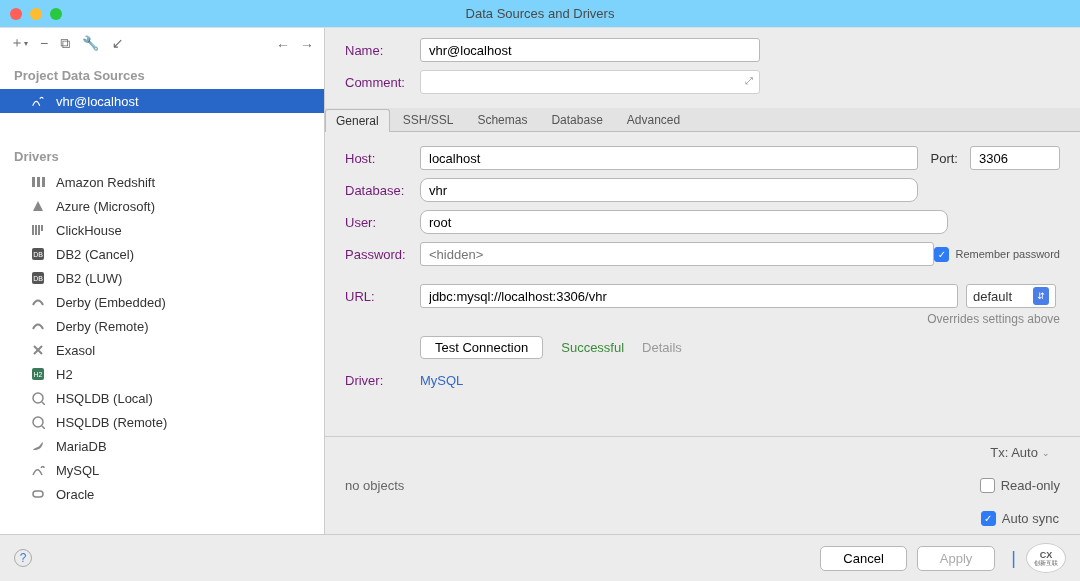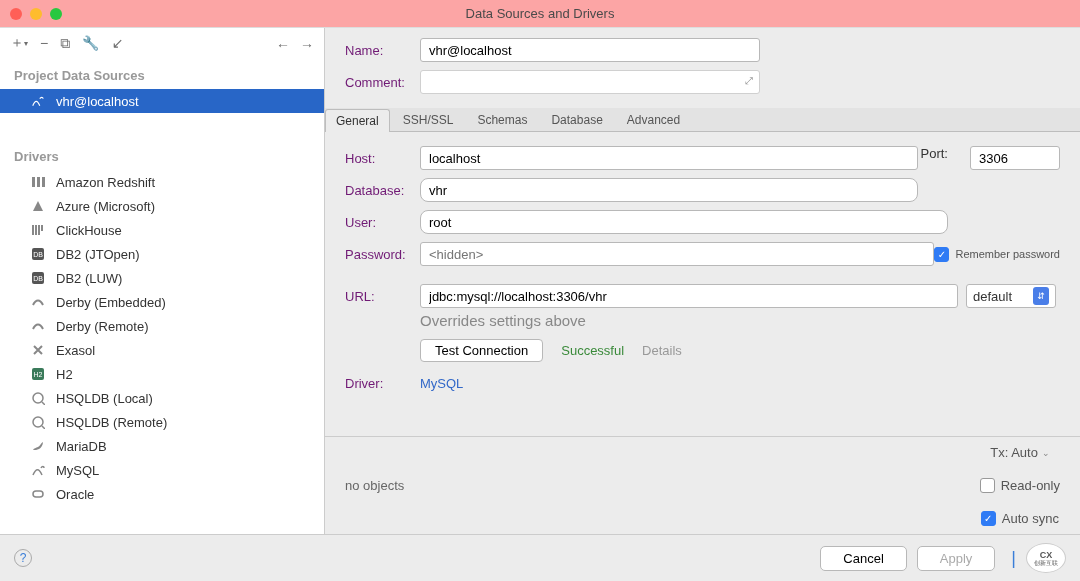--- a/index.html
+++ b/index.html
@@ -1,17 +1,17 @@
 <!DOCTYPE html>
 <html><head>
 <meta charset="utf-8">
 <style>
 * { box-sizing: border-box; margin: 0; padding: 0; }
 body { font-family: -apple-system, BlinkMacSystemFont, "Segoe UI", Arial, sans-serif; font-size: 13px; color: #333; background: #ececec; width: 1080px; height: 581px; overflow: hidden; display: flex; flex-direction: column; }
-.titlebar { height: 28px; background: #fca5a5; display: flex; align-items: center; position: relative; border-bottom: 1px solid #ddd; flex-shrink:0; }
+.titlebar { height: 28px; background: #7dd3fc; display: flex; align-items: center; position: relative; border-bottom: 1px solid #ddd; flex-shrink:0; }
 .traffic { display: flex; gap: 8px; margin-left: 10px; }
 .dot { width: 12px; height: 12px; border-radius: 50%; }
 .dot.red { background: #ff5f57; }
 .dot.yellow { background: #febc2e; }
 .dot.green { background: #28c840; }
 .title { position: absolute; left: 0; right: 0; text-align: center; font-size: 13px; color: #4a4a4a; pointer-events: none; }
 .main { flex: 1; display: flex; min-height: 0; }
 .sidebar { width: 325px; background: #fff; display: flex; flex-direction: column; border-right: 1px solid #ccc; }
 .toolbar { display: flex; align-items: center; padding: 4px 10px; gap: 12px; height: 30px; }
 .tool-icon { color: #6e6e6e; font-size: 14px; cursor: pointer; }
@@ -30,30 +30,30 @@
 .text-input { background: #fff; border: 1px solid #b8b8b8; border-radius: 3px; padding: 4px 8px; font-size: 13px; height: 24px; }
 .name-input { width: 340px; }
 .comment-box { width: 340px; height: 24px; background: #fff; border: 1px solid #d0d0d0; border-radius: 3px; position: relative; }
 .expand-icn { position: absolute; right: 6px; top: 4px; color: #888; font-size: 10px; }
 .tabs { display: flex; border-bottom: 1px solid #bdbdbd; background: #e3e3e3; }
 .tab { padding: 4px 10px; font-size: 12px; color: #555; cursor: pointer; border: 1px solid transparent; border-bottom: none; margin-right: 2px; }
 .tab.active { background: #ececec; border-color: #bdbdbd; border-radius: 3px 3px 0 0; color: #333; position: relative; top: 1px; }
 .form-body { padding: 14px 20px; flex: 1; overflow: auto; }
 .form-body .form-row { margin-bottom: 8px; }
 .host-input { flex: 1; max-width: 498px; }
-.port-group { margin-left: auto; display: flex; gap: 22px; }
+.port-group { margin-left: auto; display: flex; align-items: center; gap: 12px; }
 .port-input { width: 90px; }
 .db-input, .user-input { width: 498px; border-radius: 8px; }
 .user-input { width: 528px; }
 .pass-input { flex:1; max-width: 528px; color: #999; }
 .remember { display: flex; align-items: center; gap: 6px; margin-left: auto; font-size: 11px; color: #555; }
 .url-input { flex:1; max-width: 538px; }
 .url-select { margin-left: 8px; height: 24px; border: 1px solid #b8b8b8; border-radius: 3px; background: #fff; padding: 0 6px; position: relative; display:flex; align-items:center; min-width:90px; }
 .sel-arrow { background: #4a7ee8; color:#fff; width:16px; height:18px; border-radius:3px; display:flex; align-items:center; justify-content:center; font-size:9px; margin-left:auto; }
-.hint { font-size: 15px; color: #888; margin-left: 75px; margin-top: -4px; margin-bottom: 10px; }
+.hint { font-size: 12px; color: #888; margin-left: 75px; margin-top: -4px; margin-bottom: 10px; text-align: right; }
 .test-row { display:flex; align-items:center; margin-left:75px; gap:18px; margin-bottom:14px; }
 .test-btn { background:#fff; border:1px solid #b8b8b8; border-radius:4px; padding: 3px 14px; cursor:pointer; font-size:13px; }
 .success { color: #3a8a3a; }
 .details { color: #999; }
 .driver-link { color: #3268c8; cursor:pointer; }
 .status-bar { display:flex; align-items:center; padding: 8px 20px; border-top: 1px solid #ccc; gap: 18px; }
 .no-obj { color:#666; }
 .status-right { margin-left:auto; display:flex; align-items:center; gap:18px; color:#555;flex-direction:column; }
 .chk { display:flex; align-items:center; gap:6px; }
 .checkbox { width:15px; height:15px; border:1px solid #999; border-radius:3px; background:#fff; display:flex; align-items:center; justify-content:center; }
@@ -133,21 +133,21 @@
           </span>
           <span>ClickHouse</span>
         </div>
         <div class="tree-item">
           <span class="tree-icon">
             <svg width="14" height="14">
               <rect x="1" y="1" width="12" height="12" fill="#555" rx="2"></rect>
               <text x="7" y="10" font-size="7" fill="#fff" text-anchor="middle">DB</text>
             </svg>
           </span>
-          <span>DB2 (JTOpen)</span>
+          <span>DB2 (Cancel)</span>
         </div>
         <div class="tree-item">
           <span class="tree-icon">
             <svg width="14" height="14">
               <rect x="1" y="1" width="12" height="12" fill="#555" rx="2"></rect>
               <text x="7" y="10" font-size="7" fill="#fff" text-anchor="middle">DB</text>
             </svg>
           </span>
           <span>DB2 (LUW)</span>
         </div>

